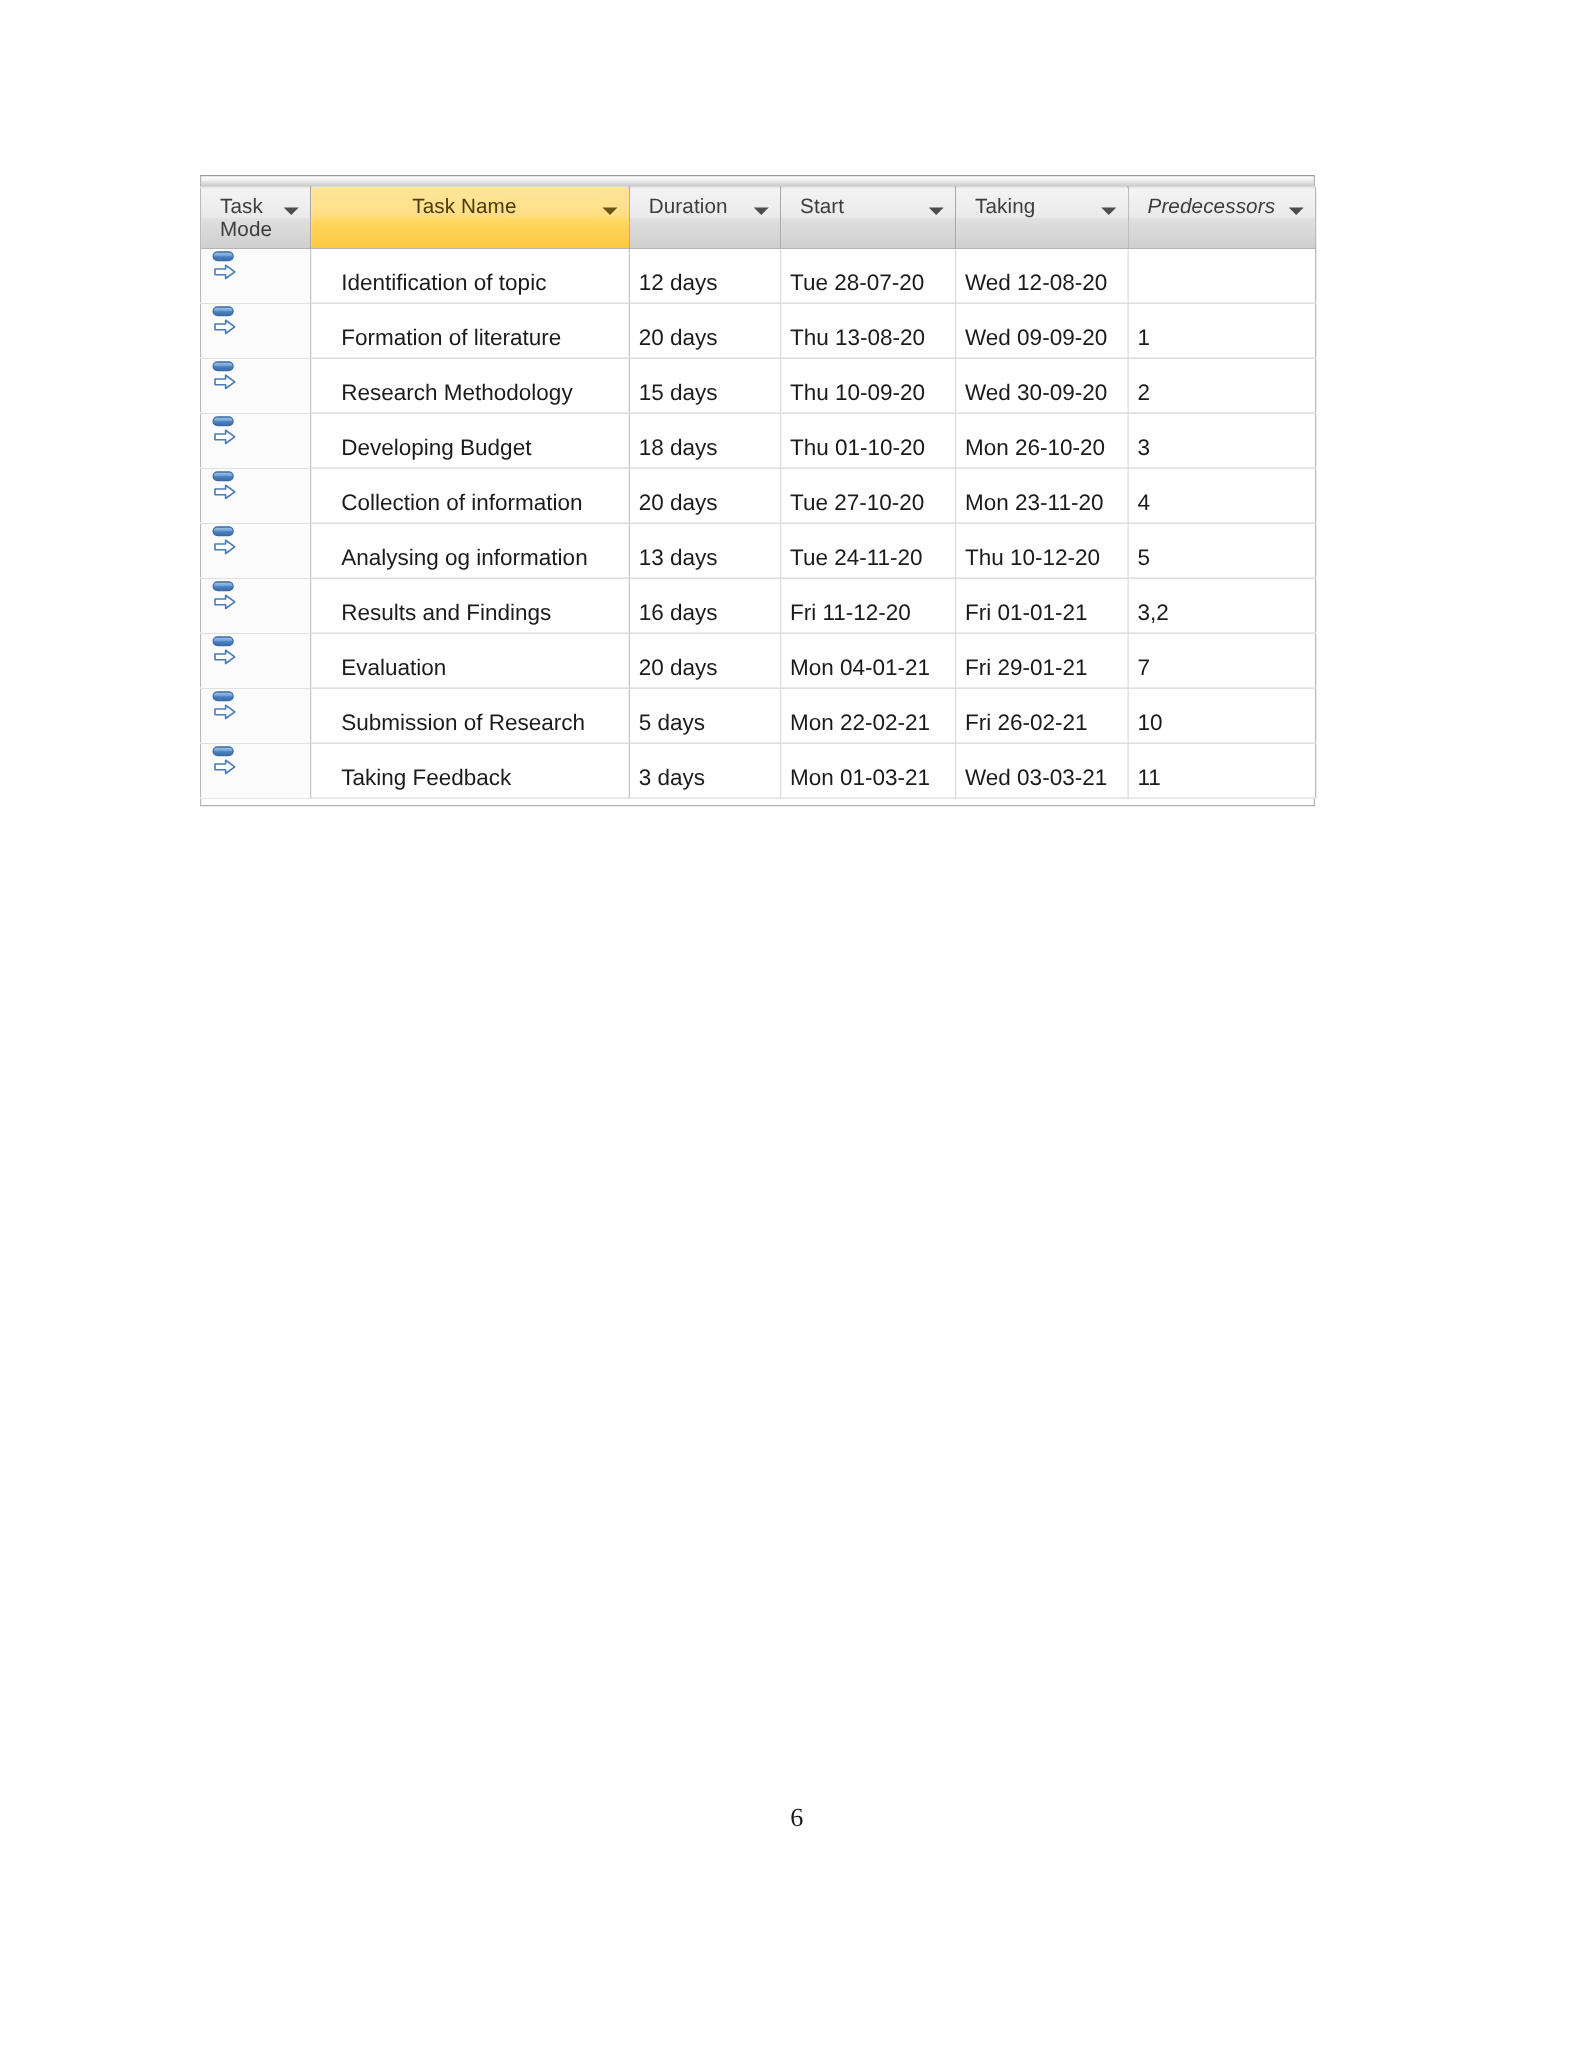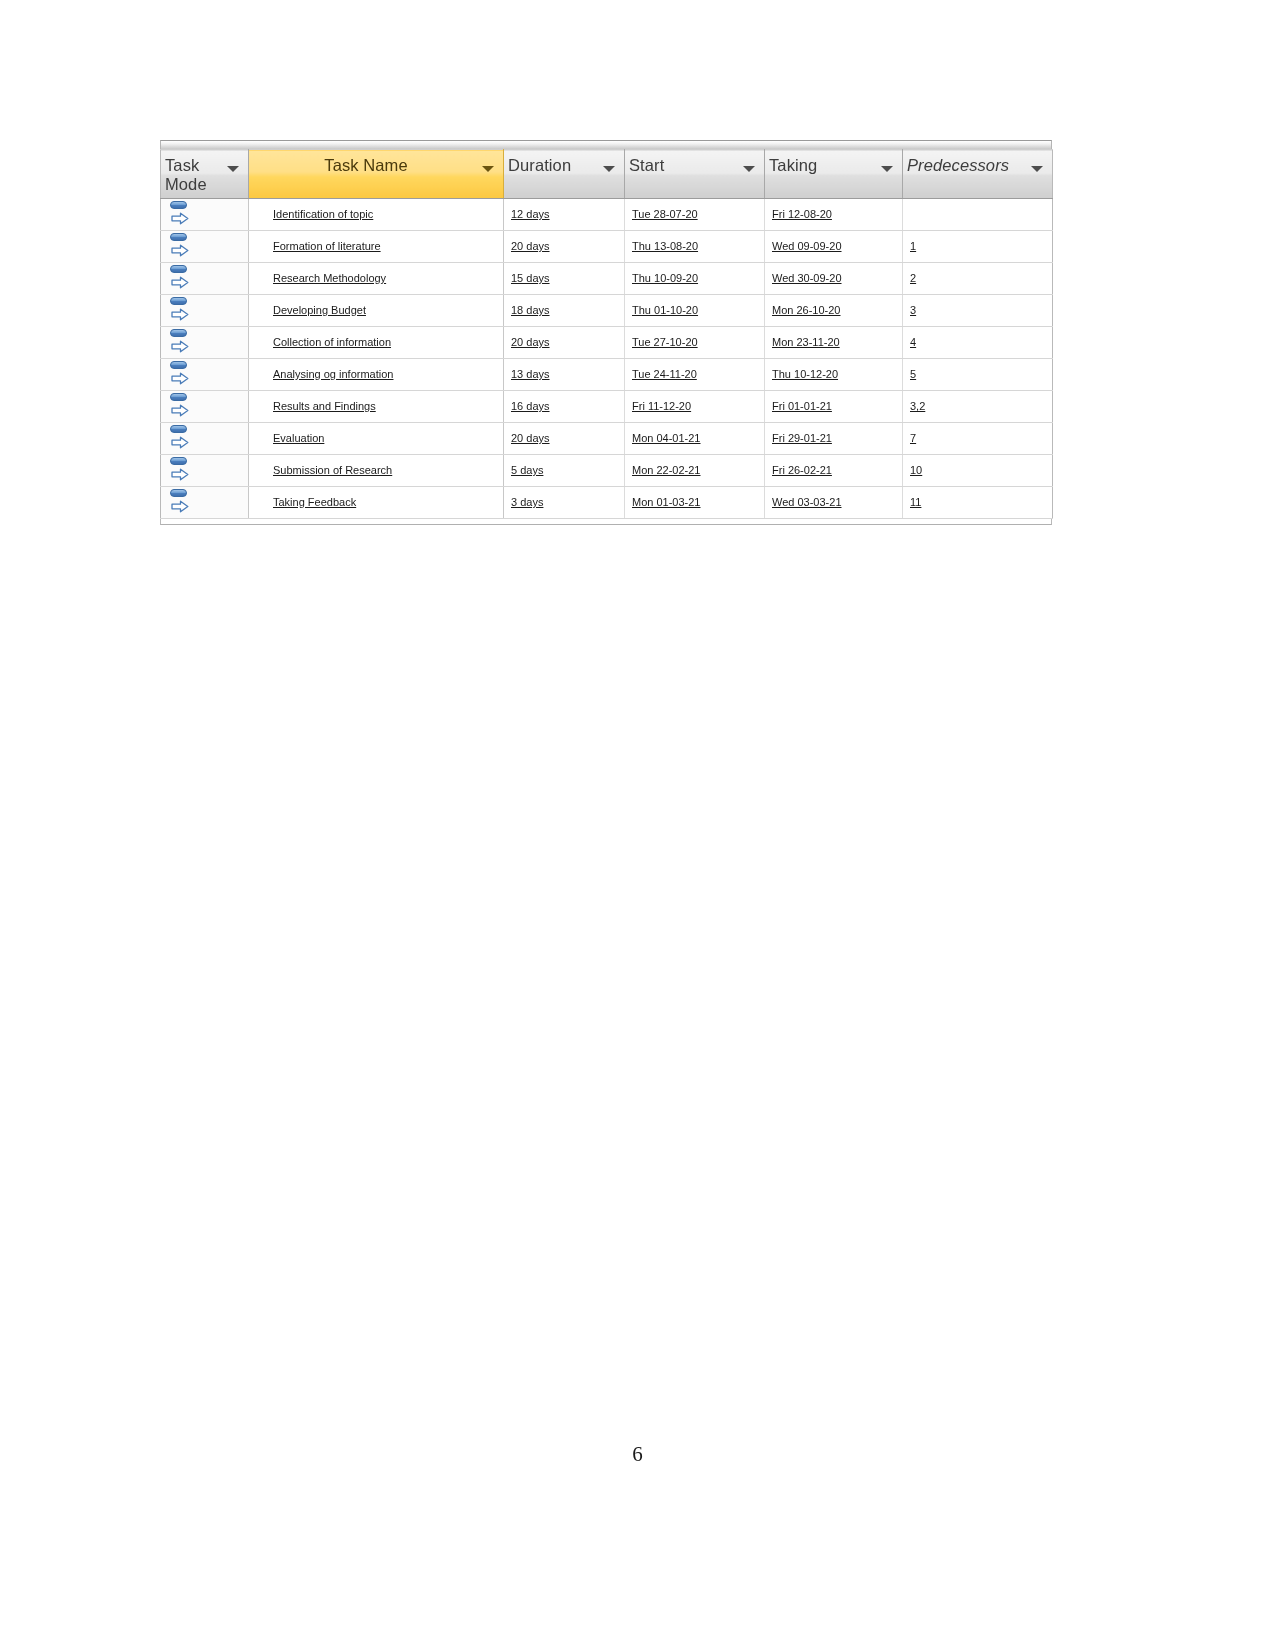--- a/index.html
+++ b/index.html
@@ -74,21 +74,21 @@
   thead th:last-child { border-right: none; font-style: italic; }
 
   thead th.highlight {
     background: linear-gradient(to bottom, #ffe59a 0%, #ffdf86 45%, #ffd75e 55%, #fcc841 100%);
     border-right: 1px solid #d8ae3a;
     border-left: 1px solid #d8ae3a;
   }
 
   .th-label {
     display: block;
-    padding: 6px 24px 0 4px;
+    padding: 6px 24px 0 15px;
     font-size: 16.5px;
     line-height: 19px;
     color: #3d3d3d;
     letter-spacing: .1px;
     white-space: normal;
   }
   thead th.highlight .th-label { color: #4a3a0c; text-align: center; }
 
   
   .caret {
@@ -117,26 +117,25 @@
     background: #fbfbfb;
     border-right: 1px solid #c8c8c8;
     position: relative;
   }
   tbody td.name-cell {
     border-right: 1px solid #c8c8c8;
   }
 
   .cell-text {
     display: block;
-    font-size: 11px;
+    font-size: 18px;
     line-height: 23px;
     color: #1b1b1b;
-    padding: 4px 6px 4px 7px;
+    padding: 16px 6px 4px 7px;
     white-space: pre-line;
-    text-decoration: underline;
   }
   .name-cell .cell-text { padding-left: 24px; }
 
   
   .mode-icon {
     position: relative;
     width: 22px;
     height: 26px;
     margin: 1px 0 0 8px;
   }
@@ -235,21 +234,21 @@
             <td class="name-cell">
               <span class="cell-text">Identification of topic</span>
             </td>
             <td>
               <span class="cell-text">12 days</span>
             </td>
             <td>
               <span class="cell-text">Tue 28-07-20</span>
             </td>
             <td>
-              <span class="cell-text">Fri 12-08-20</span>
+              <span class="cell-text">Wed 12-08-20</span>
             </td>
             <td>
               <span class="cell-text"></span>
             </td>
           </tr>
           <tr>
             <td class="mode-cell">
               <div class="mode-icon">
                 <span class="pill"></span>
                 <span class="arrow"><svg viewBox="0 0 18 13" width="18" height="13" aria-hidden="true">

